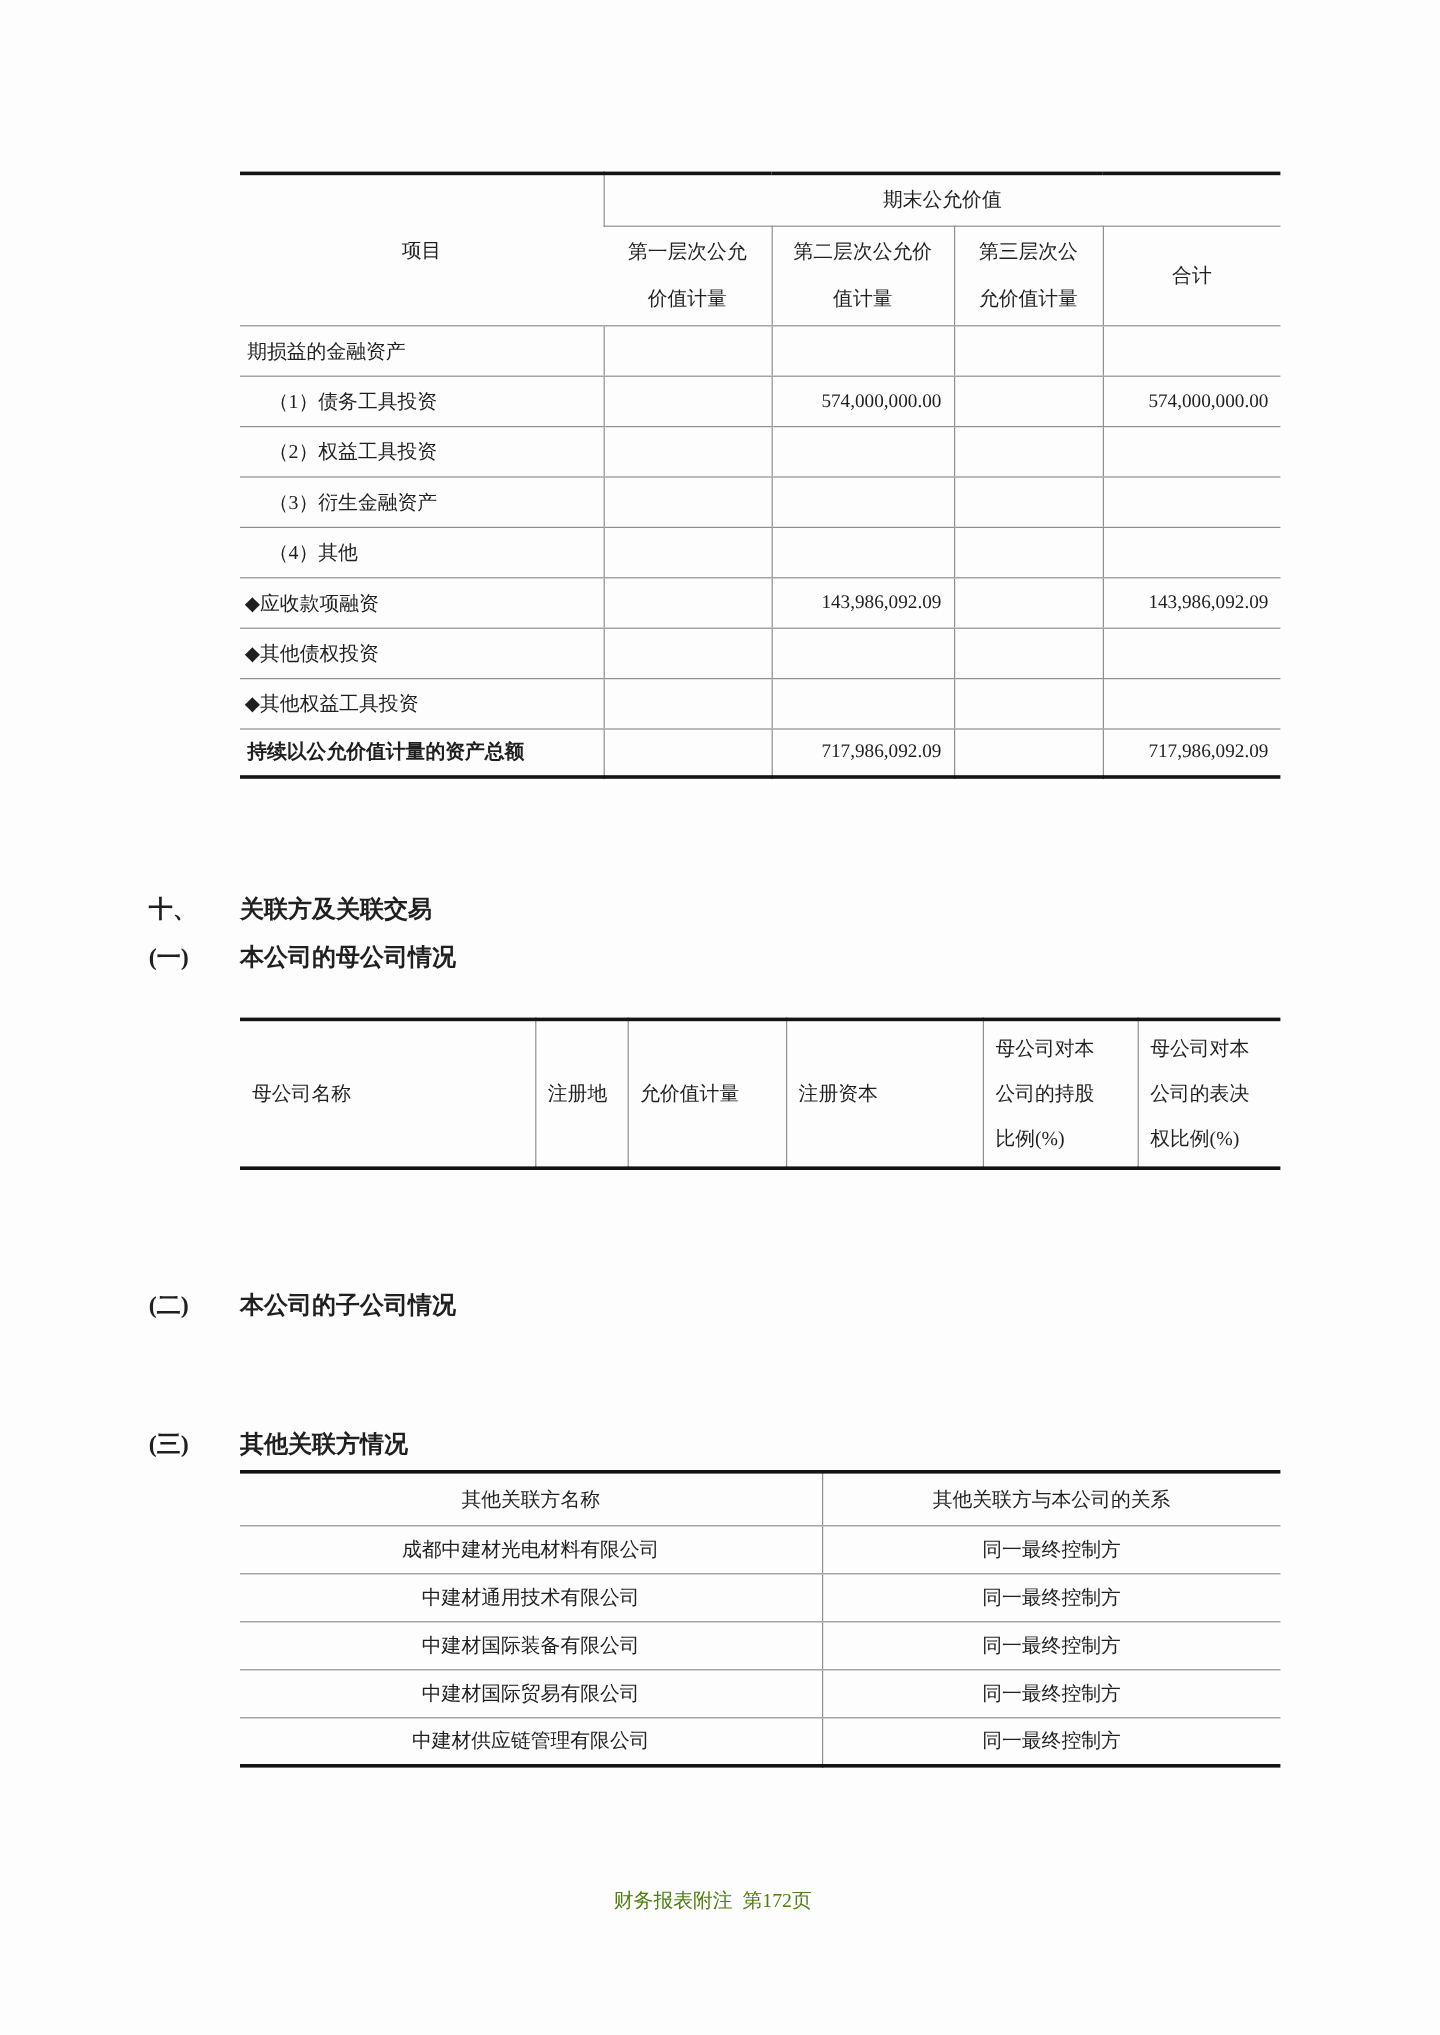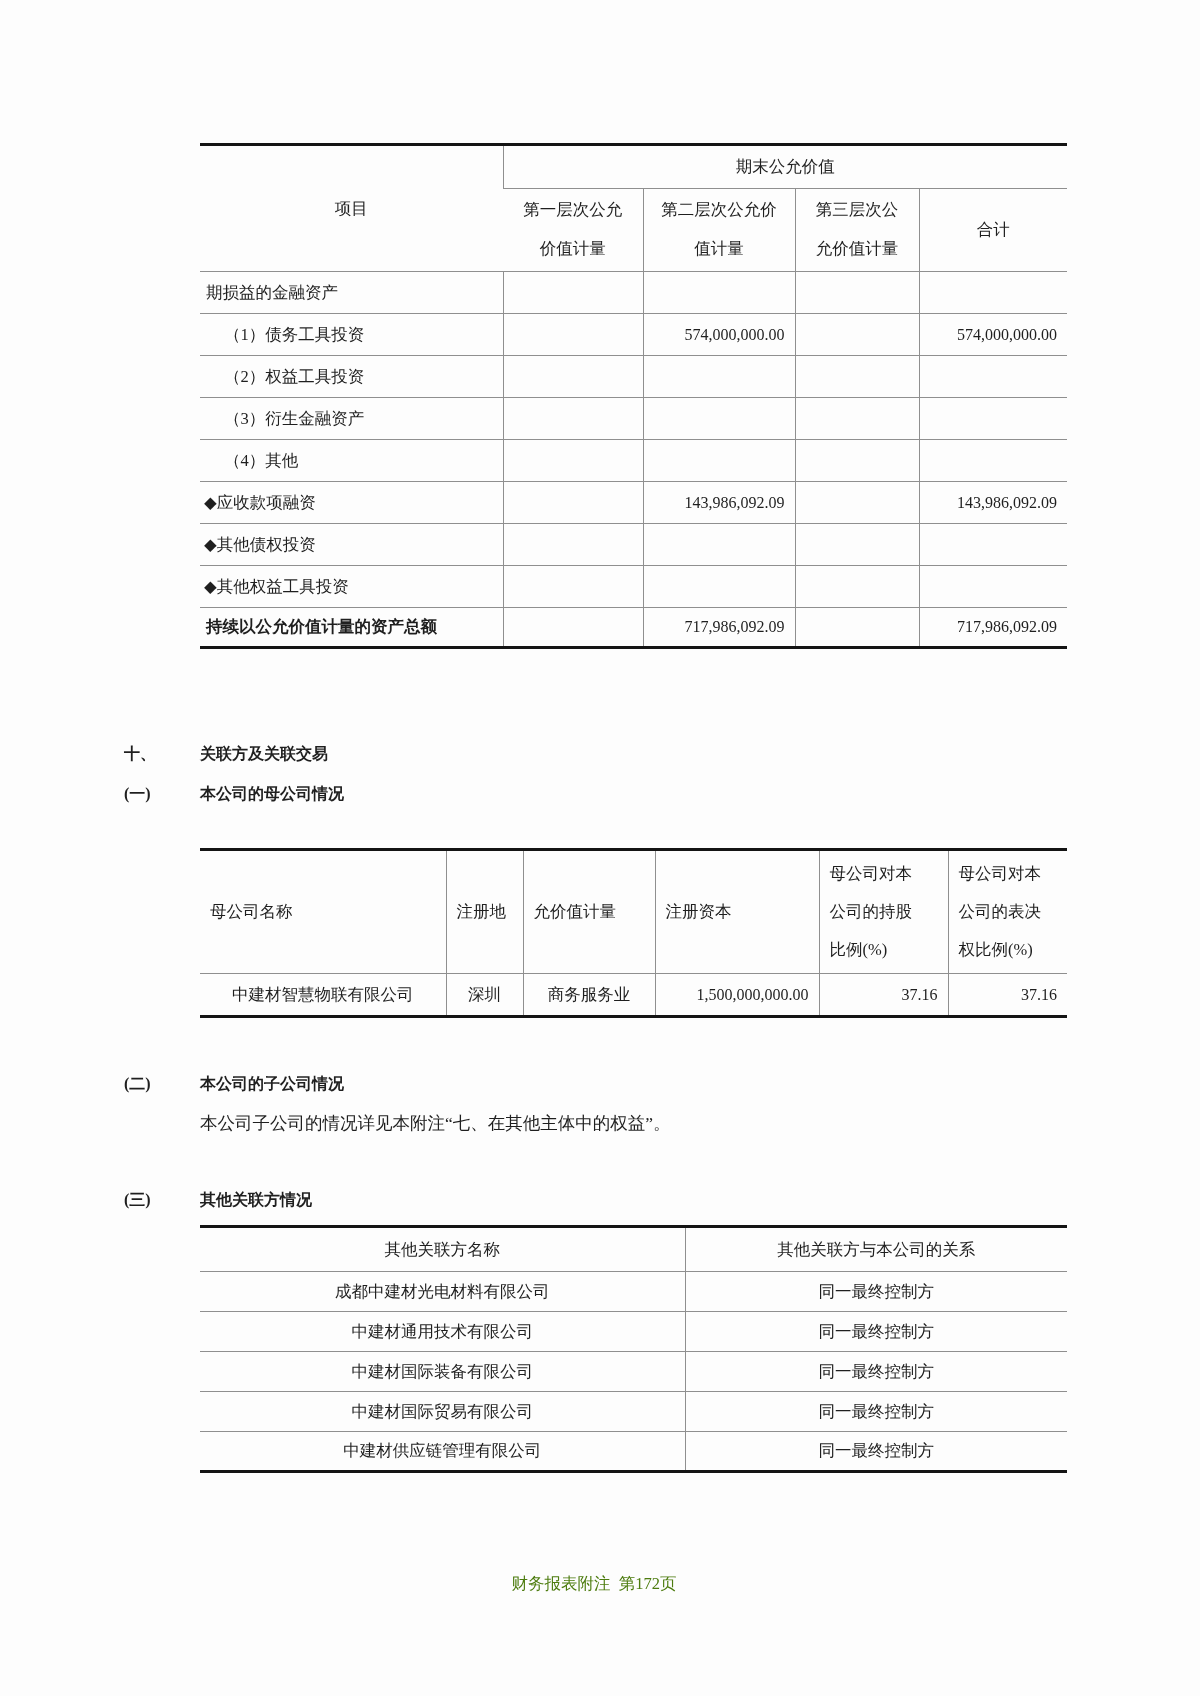--- a/index.html
+++ b/index.html
@@ -35,21 +35,21 @@
   .hdr3{text-align:left;white-space:pre-line;line-height:2.3;}
   .span-hdr{text-align:center;}
   .num{text-align:right;font-size:16px;}
   .ctr{text-align:center;}
   .lbl-s{padding-left:6px !important;}
   .lbl-m{padding-left:24px !important;}
   .lbl-d{padding-left:4px !important;}
   .bold{font-weight:bold;}
   .sec{
     position:absolute;left:124px;
-    font-size:16px;font-weight:bold;
+    font-size:20px;font-weight:bold;
     white-space:nowrap;
   }
   .sec .sec-num{display:inline-block;width:76px;}
   .para{
     position:absolute;left:200px;
     font-size:17.5px;white-space:nowrap;
   }
   .footer{
     position:absolute;left:0;width:1188px;
     text-align:center;font-size:16.5px;
@@ -172,35 +172,26 @@
         <td class="hdr3">注册地</td>
         <td class="hdr3">允价值计量</td>
         <td class="hdr3">注册资本</td>
         <td class="hdr3">母公司对本
 公司的持股
 比例(%)</td>
         <td class="hdr3">母公司对本
 公司的表决
 权比例(%)</td>
       </tr>
-      <tr style="height:43px;">
-        <td class="ctr">中建材智慧物联有限公司</td>
-        <td class="ctr">深圳</td>
-        <td class="ctr">商务服务业</td>
-        <td class="num">1,500,000,000.00</td>
-        <td class="num">37.16</td>
-        <td class="num">37.16</td>
-      </tr>
     </tbody>
   </table>
 
   <div class="sec" style="top:1074px;">
     <span class="sec-num">(二)</span><span>本公司的子公司情况</span>
   </div>
-  <div class="para" style="top:1111px;">本公司子公司的情况详见本附注“七、在其他主体中的权益”。</div>
 
   <div class="sec" style="top:1190px;">
     <span class="sec-num">(三)</span><span>其他关联方情况</span>
   </div>
 
   <table class="tbl" style="top:1225px;">
     <colgroup>
       <col style="width:485px">
         <col style="width:382px">
     </colgroup>

